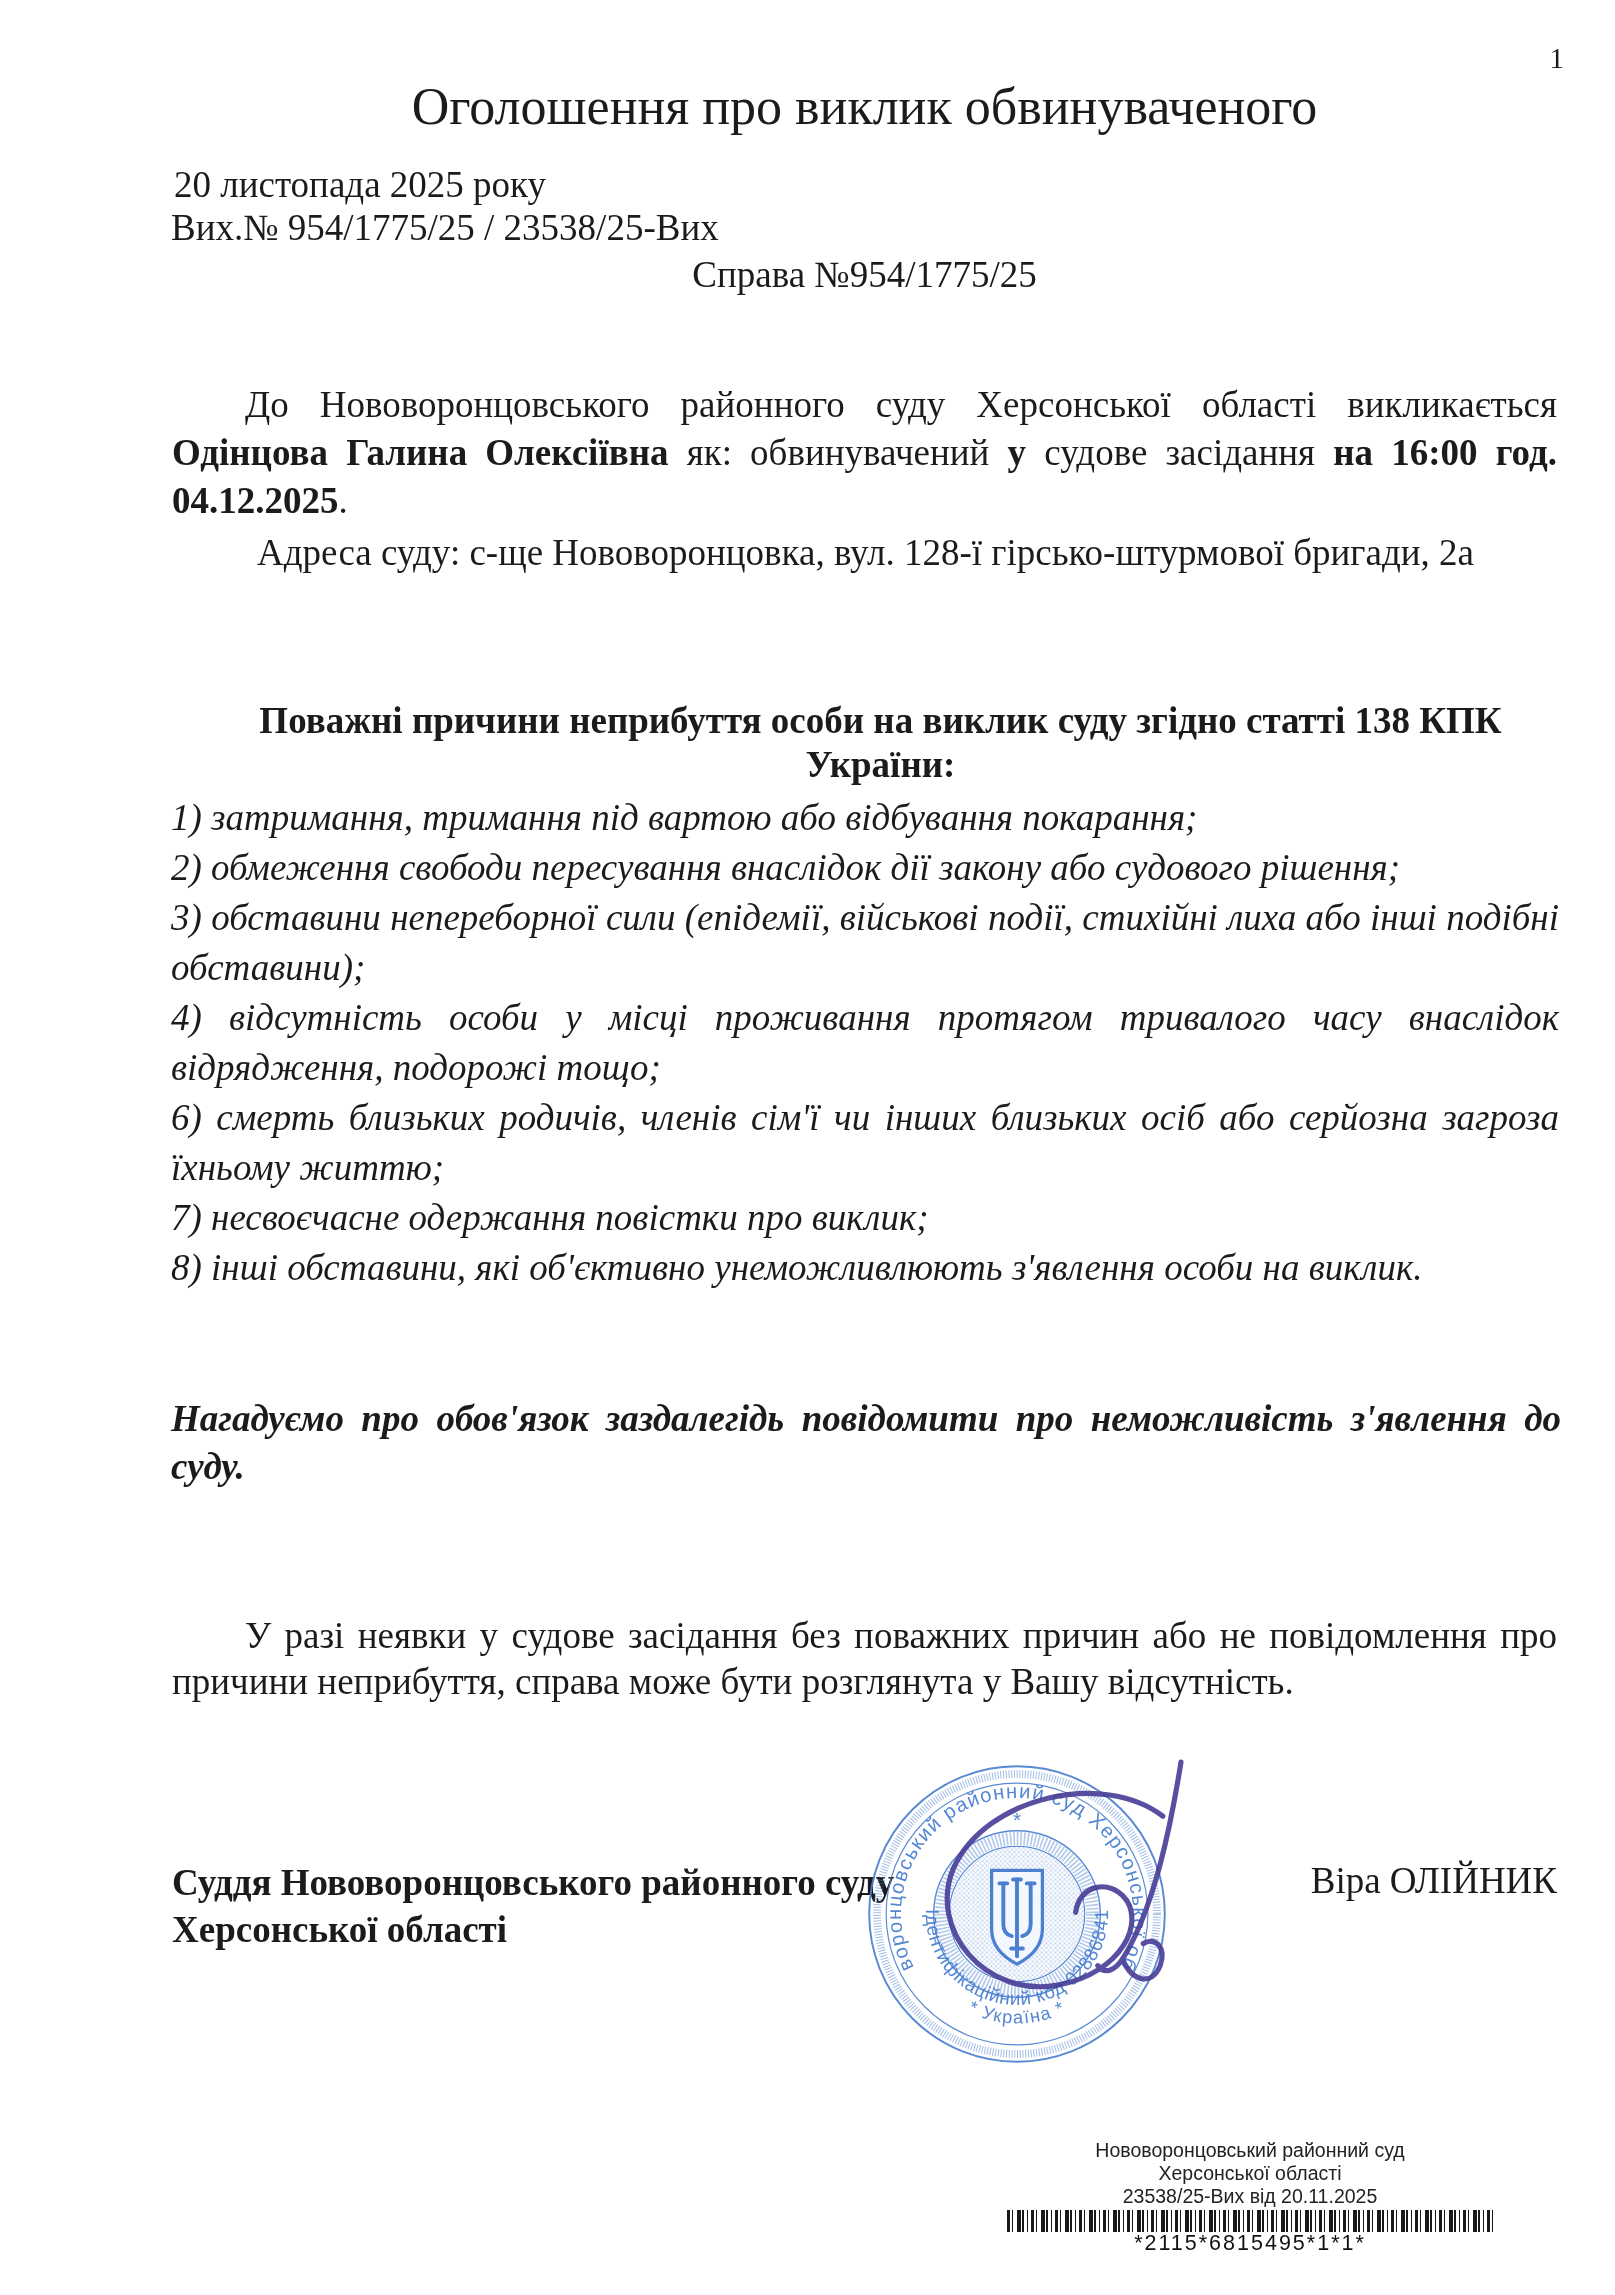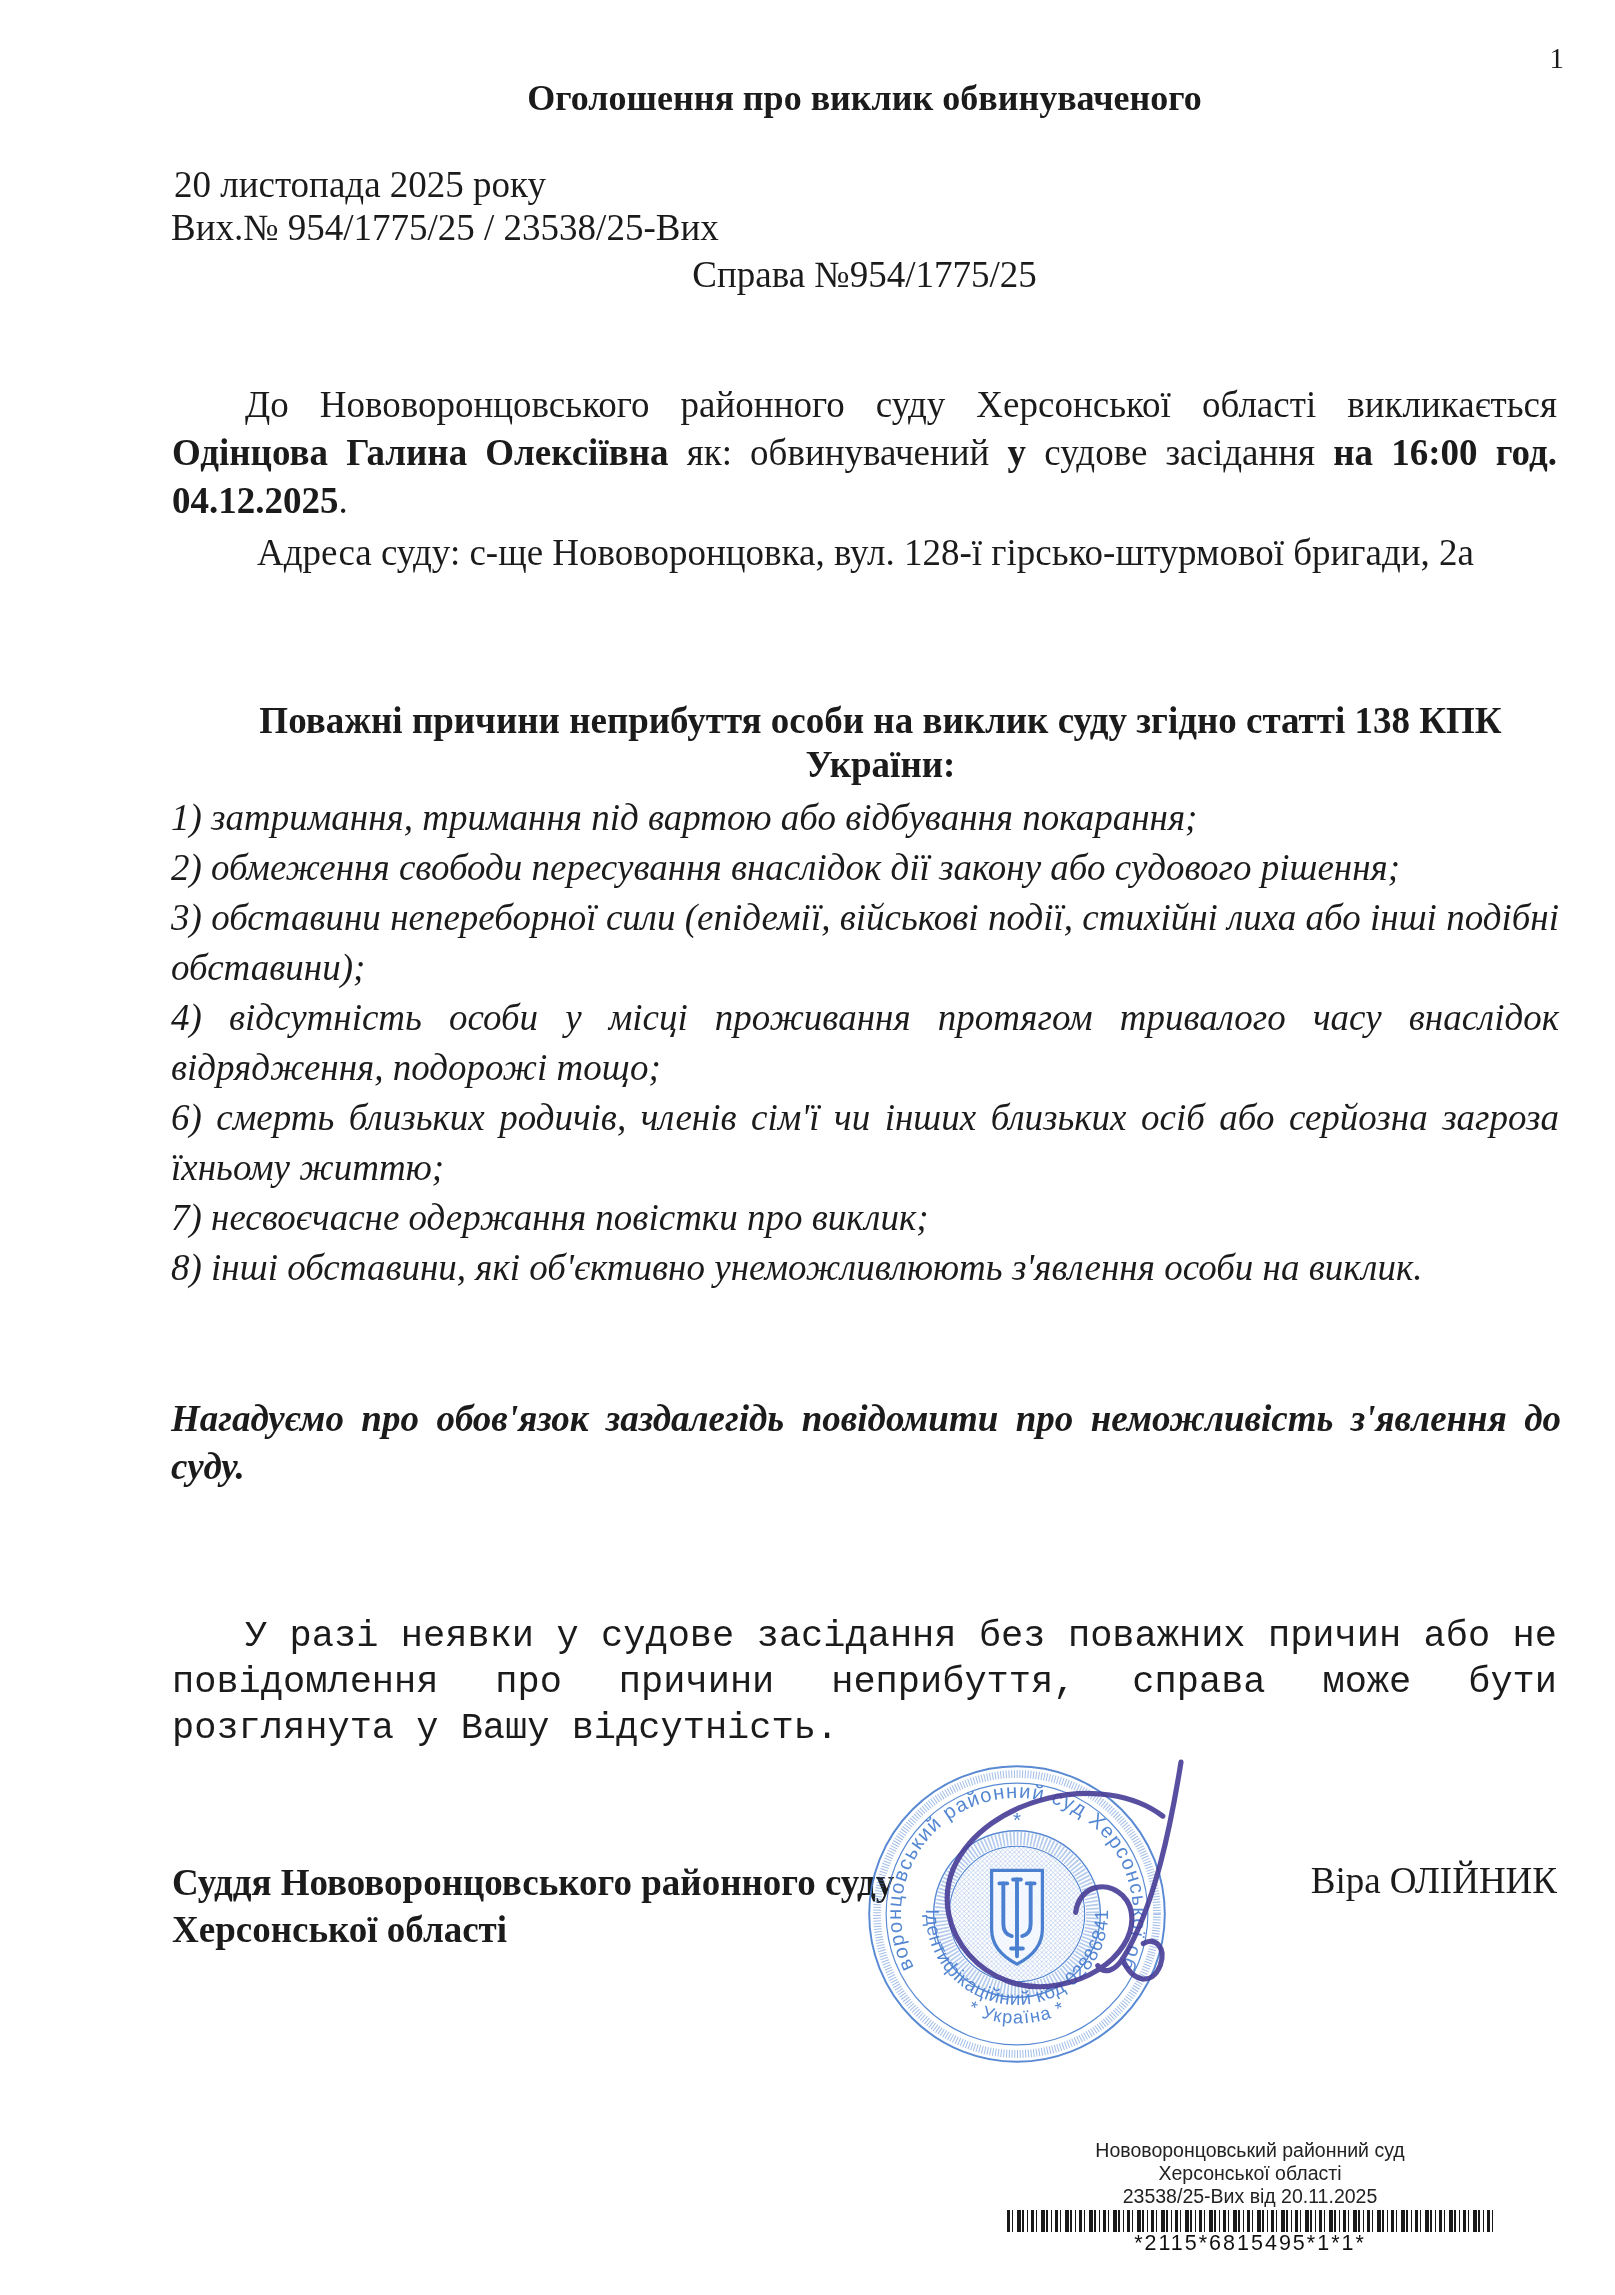--- a/index.html
+++ b/index.html
@@ -2,38 +2,38 @@
 <html style="font-size:10.4px"><head>
 <meta charset="utf-8">
 <style>
   html,body{margin:0;padding:0;background:#e8e8e8;}
   .page{
     position:relative; width:1615px; height:2295px; background:#ffffff;
     font-family:"Liberation Serif", serif; color:#1b1b1b; overflow:hidden;
   }
   .abs{position:absolute;}
   .pageno{top:42px; right:51px; font-size:29px;}
-  .title{top:77px; left:172px; width:1385px; text-align:center; font-weight:bold; font-size:36px;}
+  .title{top:77px; left:172px; width:1385px; text-align:center; font-weight:normal; font-size:52px;}
   .dateline{top:163px; left:174px; font-size:37px;}
   .vyx{top:206px; left:171px; font-size:37px;}
   .sprava{top:253px; left:172px; width:1385px; text-align:center; font-size:37px;}
   .para1{top:381px; left:172px; width:1385px; font-size:37px; line-height:48px;
          text-align:justify; text-indent:73px; margin:0;}
   .address{top:517px; left:172px; width:1385px; font-size:37px; line-height:48px;
          text-indent:73px; margin:12px;}
   .rheading{top:683px; left:172px; width:1385px; text-align:center; font-weight:bold;
          font-size:37px; line-height:44px; margin:16px;}
   .reasons{top:793px; left:171px; width:1388px; font-size:37px; line-height:50px;}
   .reason{text-align:justify;font-style:italic;}
   .reminder{top:1395px; left:171px; width:1390px; font-size:37px; line-height:48px;
          font-weight:bold; font-style:italic; text-align:justify; margin:0;}
   .cheading{top:1547px; left:172px; width:1385px; text-align:center; font-weight:bold;
          font-size:37px; margin:0;}
   .cbody{top:1613px; left:172px; width:1385px; font-size:37px; line-height:46px;
-         text-align:justify; text-indent:73px; margin:0;font-family:Liberation Mono, monospace;}
+         text-align:justify; text-indent:73px; margin:0;}
   .sigtitle{top:1859px; left:172px; font-size:37px; line-height:47px; font-weight:bold;}
   .signame{top:1859px; left:172px; width:1385px; text-align:right; font-size:37px; font-weight:normal;}
   .stamp-svg{left:864px; top:1761px; width:306px; height:306px;}
   .sign-svg{left:908px; top:1725px; width:286px; height:283px;}
   .footer{top:2139px; left:970px; width:560px; text-align:center;
          font-family:"Liberation Sans", sans-serif; font-size:19.5px; line-height:23px; color:#222;}
   .barcode{width:487px; height:21.5px; margin:2px auto 0 auto;
          background:repeating-linear-gradient(90deg,
             #191919 0 2.6px,  #ffffff 2.6px 4.6px,
             #191919 4.6px 5.9px, #ffffff 5.9px 9.8px,

